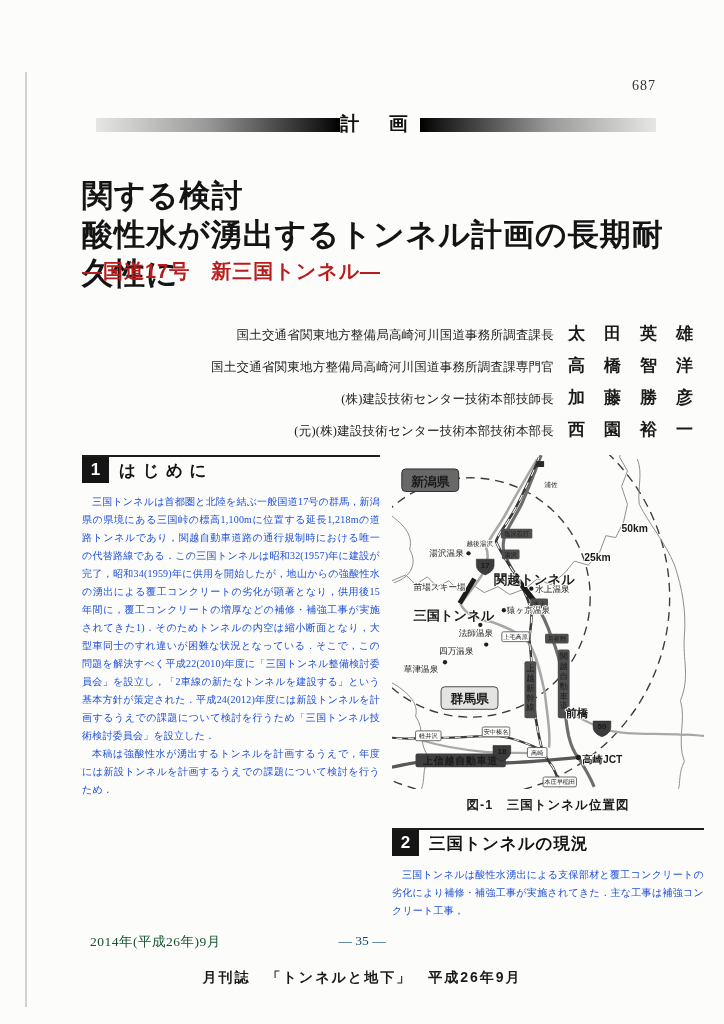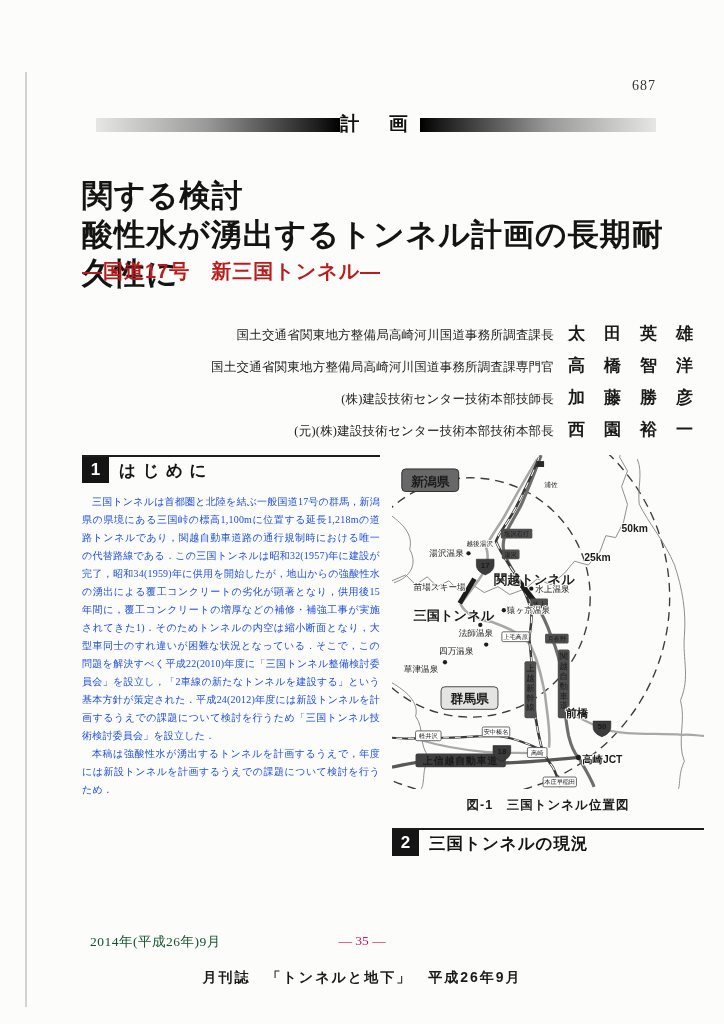--- a/index.html
+++ b/index.html
@@ -44,21 +44,21 @@
     color:#141414;margin:3px 0 0 10px;letter-spacing:1px;}
   .body-par{font-size:10px;line-height:18px;text-align:justify;margin:0 0 0 0;
     text-indent:1em;letter-spacing:.2px;color:#1d4ed8;}
   .body-par + .body-par{margin-top:0;}
   
   .map-wrap{width:312px;}
   .fig-caption{text-align:center;font-family:"Liberation Sans",sans-serif;
     font-size:12.5px;font-weight:bold;color:#1c1c1c;margin:4px 0 14px 0;letter-spacing:1px;}
   
   .footer-left{position:absolute;left:90px;top:933px;font-size:13.5px;color:#14532d;letter-spacing:.5px;}
-  .footer-page{position:absolute;left:0;top:933px;width:724px;text-align:center;font-size:13.5px;color:#be185d;}
+  .footer-page{position:absolute;left:0;top:933px;width:724px;text-align:center;font-size:13.5px;color:#0c4a6e;}
   .footer-bottom{position:absolute;left:0;top:969px;width:724px;text-align:center;
     font-family:"Liberation Sans",sans-serif;font-weight:bold;font-size:14px;color:#1a1a1a;letter-spacing:2px;}
   
   svg text{font-family:"Liberation Sans",sans-serif;fill:#1a1a1a;}
   .halo{paint-order:stroke;stroke:#fcfcfa;stroke-width:2px;stroke-linejoin:round;}
 </style>
 </head>
 <body>
 
 <div class="page">
@@ -236,18 +236,19 @@
         <text x="177" y="267" font-size="11.5" font-weight="bold" class="halo">前橋</text>
         <text x="194" y="314" font-size="10.5" font-weight="bold" class="halo">高崎JCT</text>
       </svg>
       <div class="fig-caption">図-1　三国トンネル位置図</div>
     </div>
 
     <div class="sec-head">
       <div class="sec-num">2</div>
       <div class="sec-title">三国トンネルの現況</div>
     </div>
+    <p class="body-par">三国トンネルは酸性水湧出による支保部材と覆工コンクリートの劣化により補修・補強工事が実施されてきた．主な工事は補強コンクリート工事，</p>
   </div>
 
   <div class="footer-left">2014年(平成26年)9月</div>
   <div class="footer-page">— 35 —</div>
   <div class="footer-bottom">月刊誌　「トンネルと地下」　平成26年9月</div>
 </div>
 
 </body></html>

